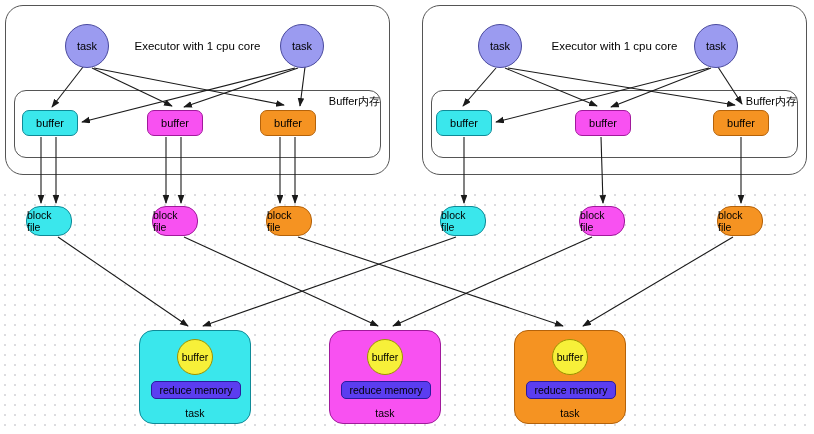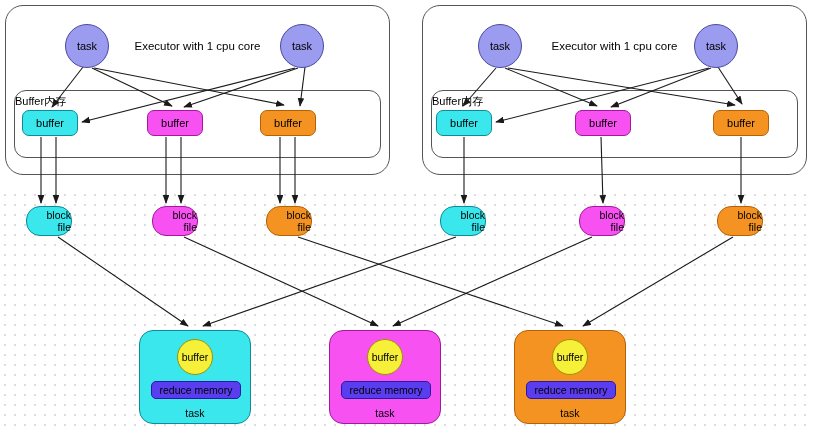--- a/index.html
+++ b/index.html
@@ -58,21 +58,21 @@
     position: absolute;
     border: 1.2px solid #555555;
     border-radius: 12px;
     background: #ffffff;
     z-index: 2;
   }
   .inner-title {
     position: absolute;
     top: 3px;
     left: 0; right: 0;
-    text-align: left;
+    text-align: right;
     font-size: 11px;
     color: #000000;
     white-space: nowrap;
   }
   .task-circle {
     position: absolute;
     width: 44px; height: 44px;
     border-radius: 50%;
     background: #9b9bf0;
     border: 1.3px solid #4a4a9e;
@@ -95,21 +95,21 @@
     color: #000000;
     z-index: 4;
     box-sizing: border-box;
   }
   .blk-box {
     position: absolute;
     width: 46px; height: 30px;
     border-radius: 14px;
     display: flex;
     flex-direction: column;
-    align-items: flex-end;
+    align-items: flex-start;
     justify-content: center;
     font-size: 10.5px;
     line-height: 12px;
     color: #000000;
     z-index: 4;
     box-sizing: border-box;
   }
   .c-cyan   { background: #3ae7ec; border: 1.4px solid #0f8a97; }
   .c-magenta{ background: #f851f1; border: 1.4px solid #a01a9b; }
   .c-orange { background: #f59322; border: 1.4px solid #b4620a; }

